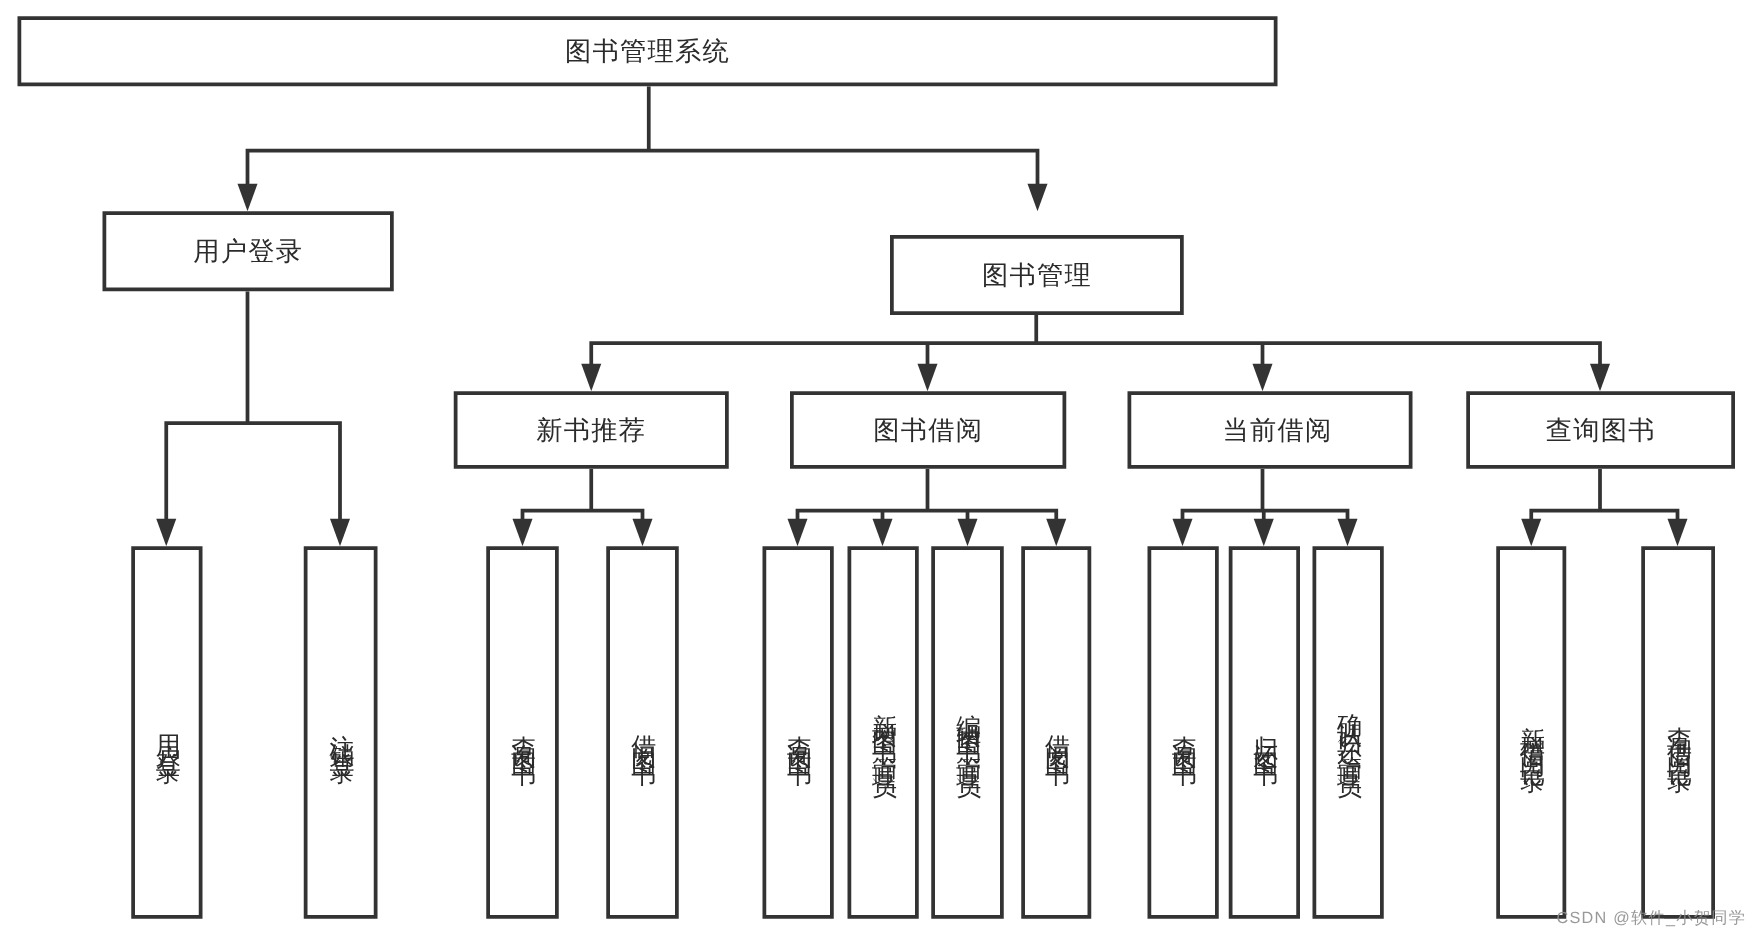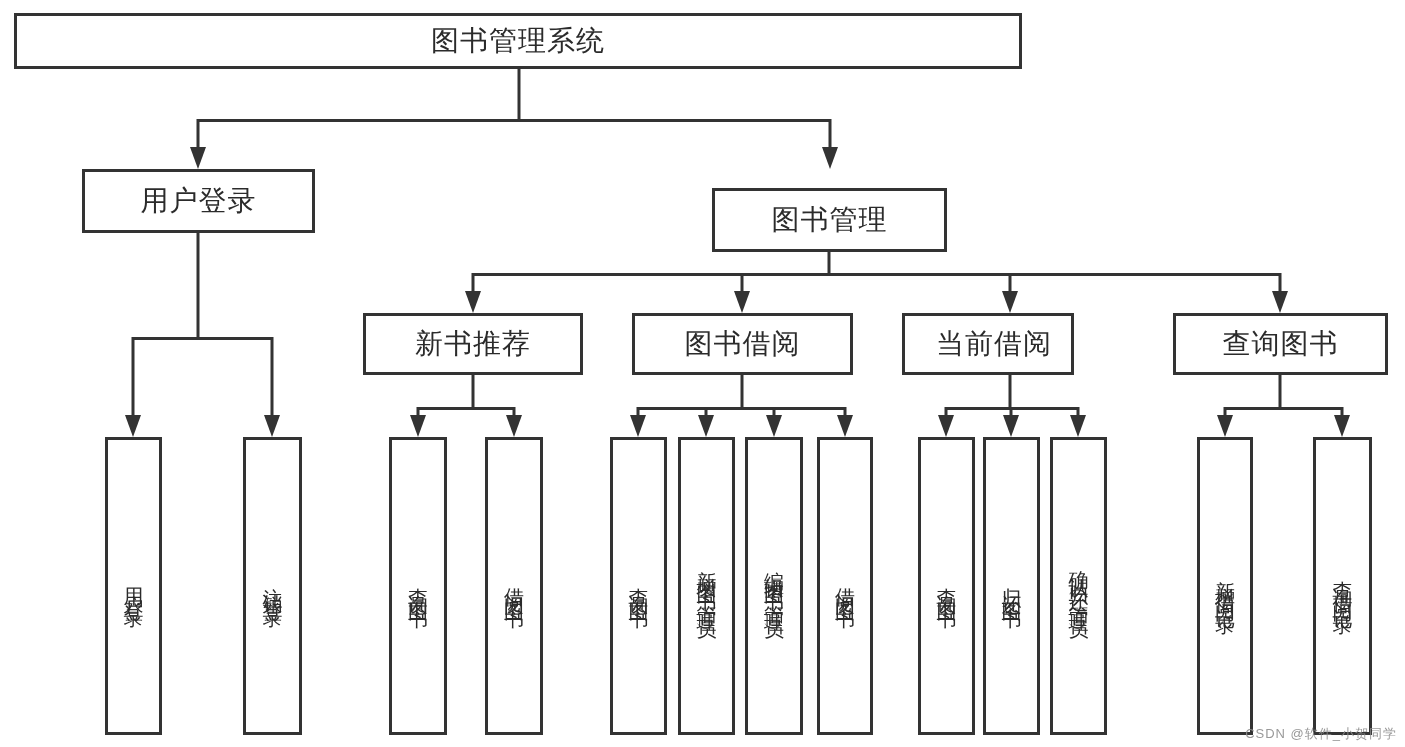--- a/index.html
+++ b/index.html
@@ -21,21 +21,21 @@
     position: absolute;
     box-sizing: border-box;
     background: #ffffff;
     border: 3px solid #333333;
     color: #2b2b2b;
     display: flex;
     align-items: center;
     justify-content: center;
     z-index: 2;
   }
-  .hnode { font-size: 28px; letter-spacing: 1px; white-space: nowrap; }
+  .hnode { font-size: 21px; letter-spacing: 1px; white-space: nowrap; }
   .vnode {
     writing-mode: vertical-rl;
     font-size: 20px;
     letter-spacing: 7px;
     line-height: 1.05;
   }
   #watermark {
     position: absolute;
     right: 8px;
     bottom: 4px;
@@ -104,21 +104,21 @@
     </g>
   </svg>
 
   <div class="node hnode" style="left:14px; top:13px; width:1008px; height:56px;">图书管理系统</div>
 
   <div class="node hnode" style="left:82px; top:169px; width:233px; height:64px;">用户登录</div>
   <div class="node hnode" style="left:712px; top:168px; width:235px; height:64px;margin-top:20px;">图书管理</div>
 
   <div class="node hnode" style="left:632px; top:313px; width:221px; height:62px;">图书借阅</div>
   <div class="node hnode" style="left:363px; top:313px; width:220px; height:62px;">新书推荐</div>
-  <div class="node hnode" style="left:902px; top:313px; width:172px; height:62px;padding-left:12px;">当前借阅</div>
+  <div class="node hnode" style="left:902px; top:313px; width:228px; height:62px;padding-left:12px;">当前借阅</div>
   <div class="node hnode" style="left:1173px; top:313px; width:215px; height:62px;">查询图书</div>
 
   <div class="node vnode" style="left:105px; top:437px; width:57px; height:298px;">用户登录</div>
   <div class="node vnode" style="left:243px; top:437px; width:59px; height:298px;">注销登录</div>
 
   <div class="node vnode" style="left:389px; top:437px; width:58px; height:298px;">查询图书</div>
   <div class="node vnode" style="left:485px; top:437px; width:58px; height:298px;">借阅图书</div>
 
   <div class="node vnode" style="left:610px; top:437px; width:57px; height:298px;">查询图书</div>
   <div class="node vnode" style="left:678px; top:437px; width:57px; height:298px;">新增图书（管理员）</div>

